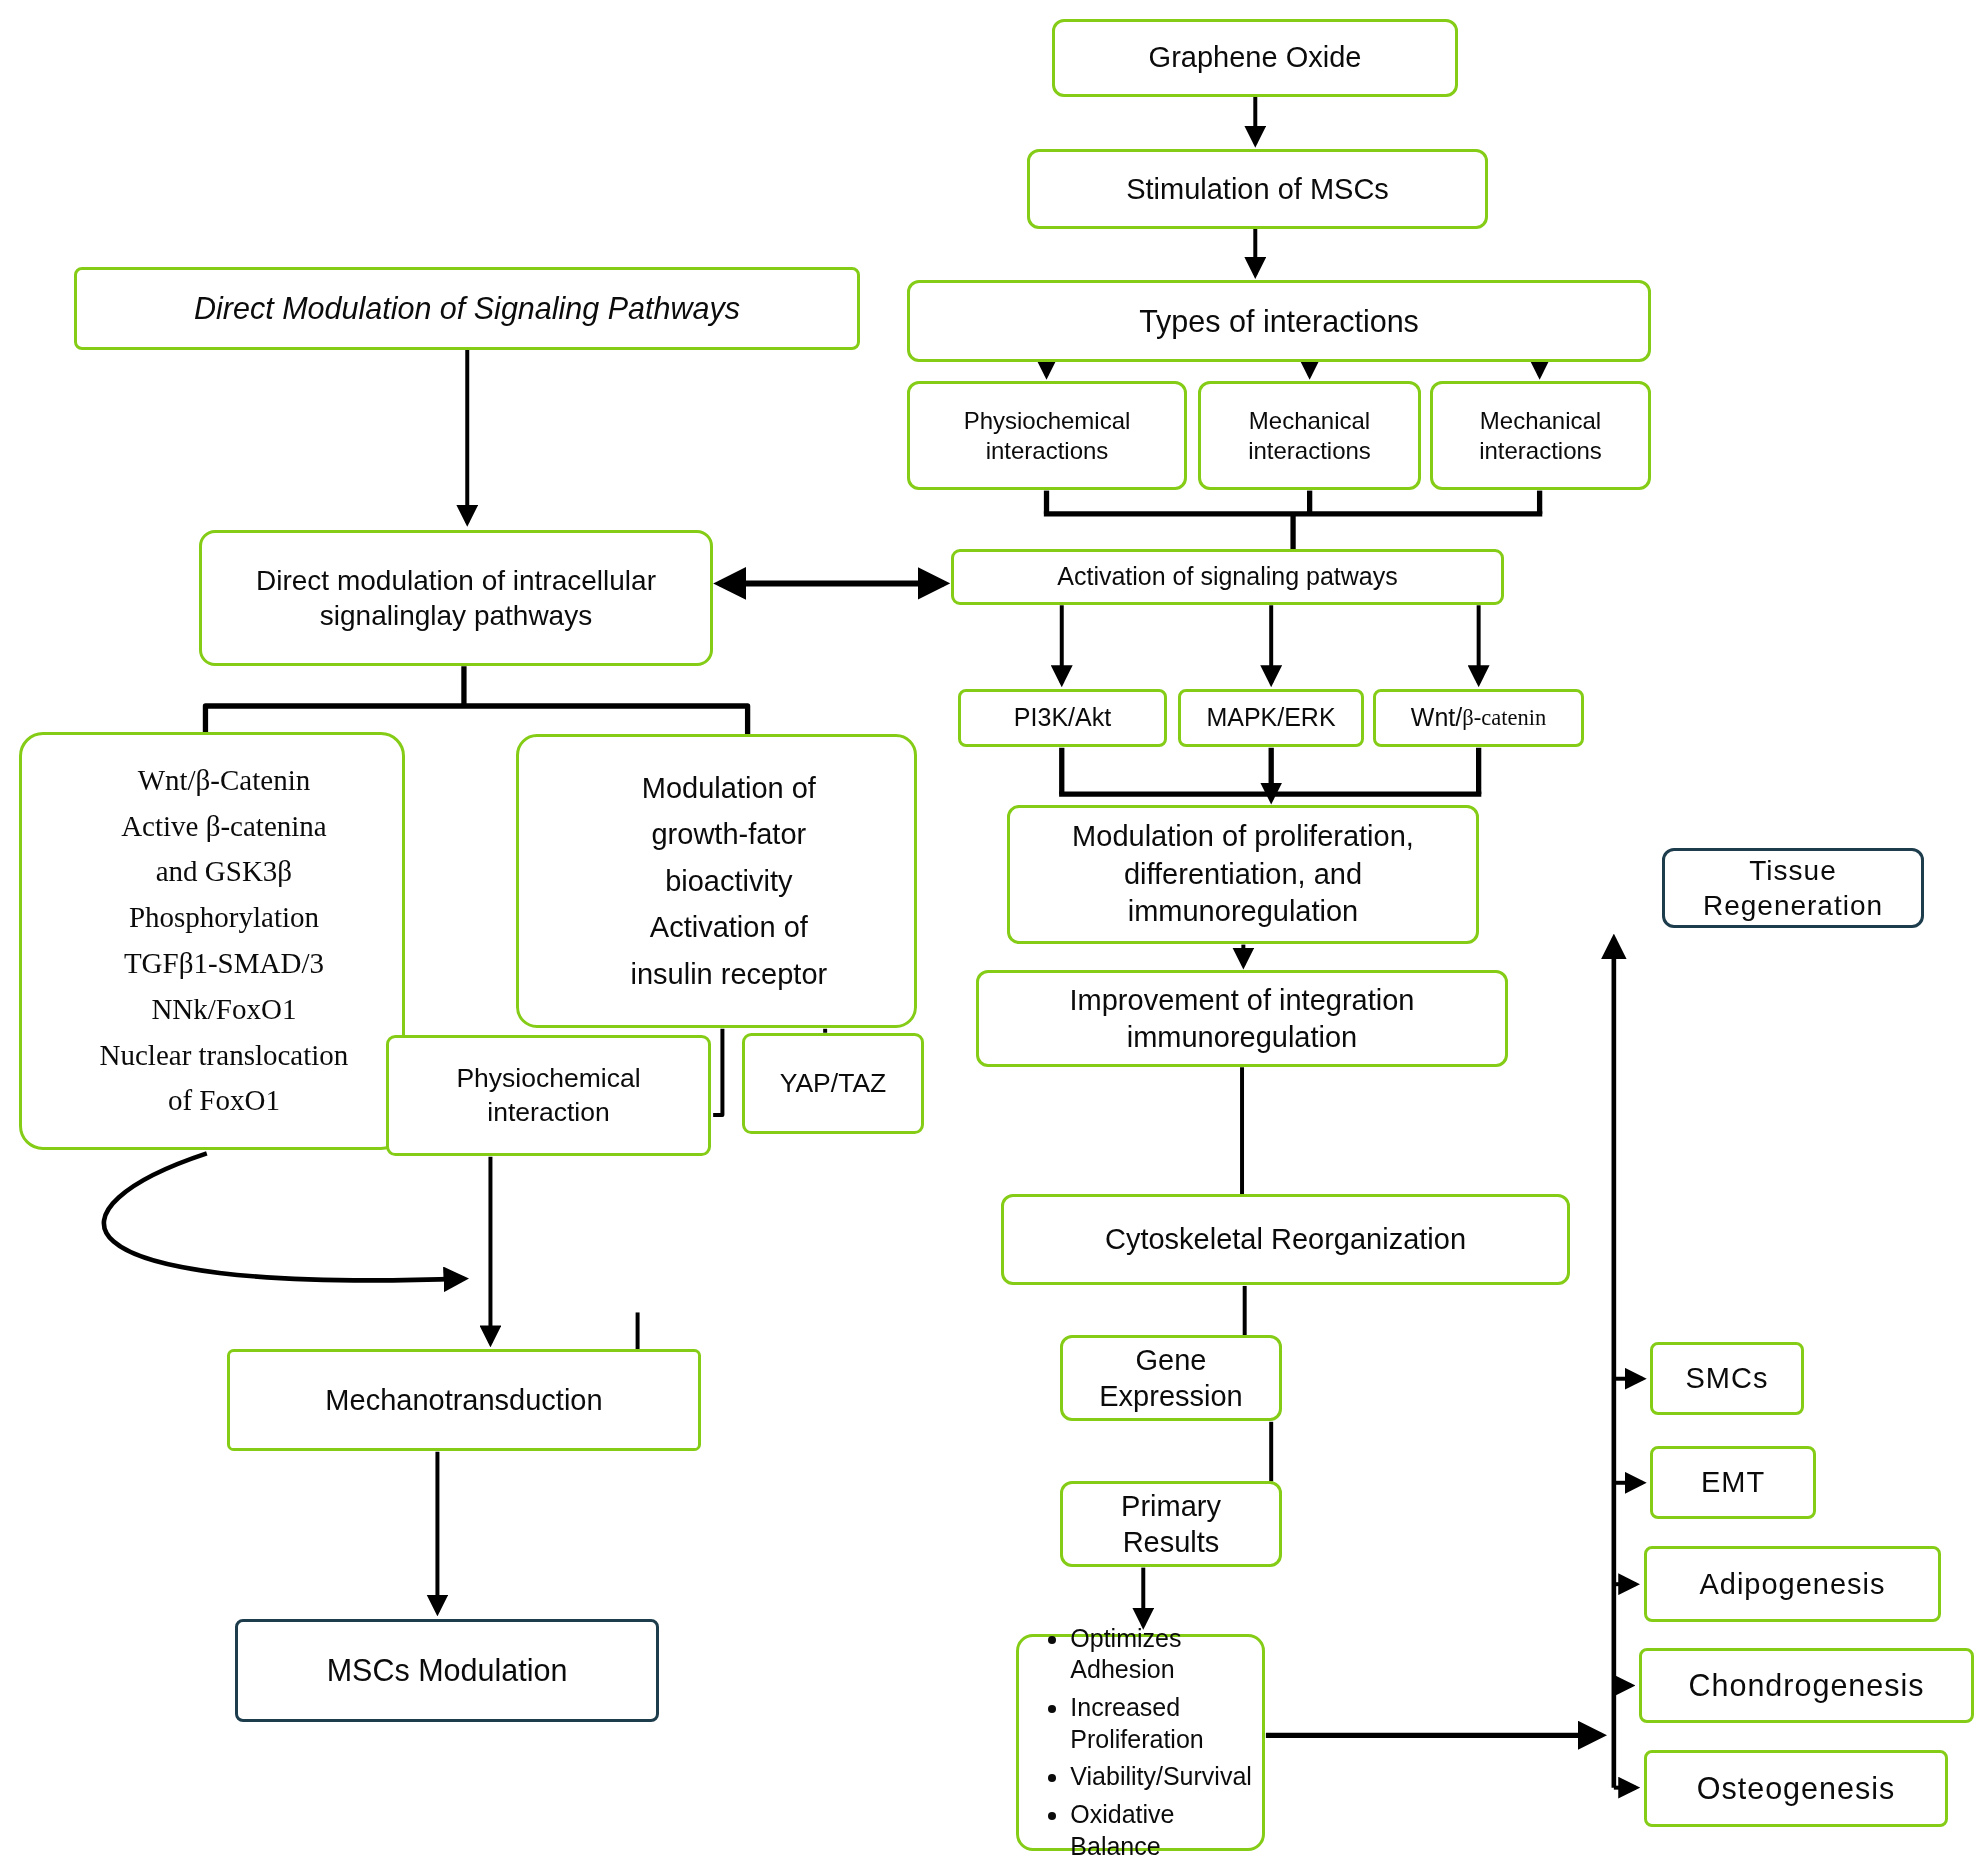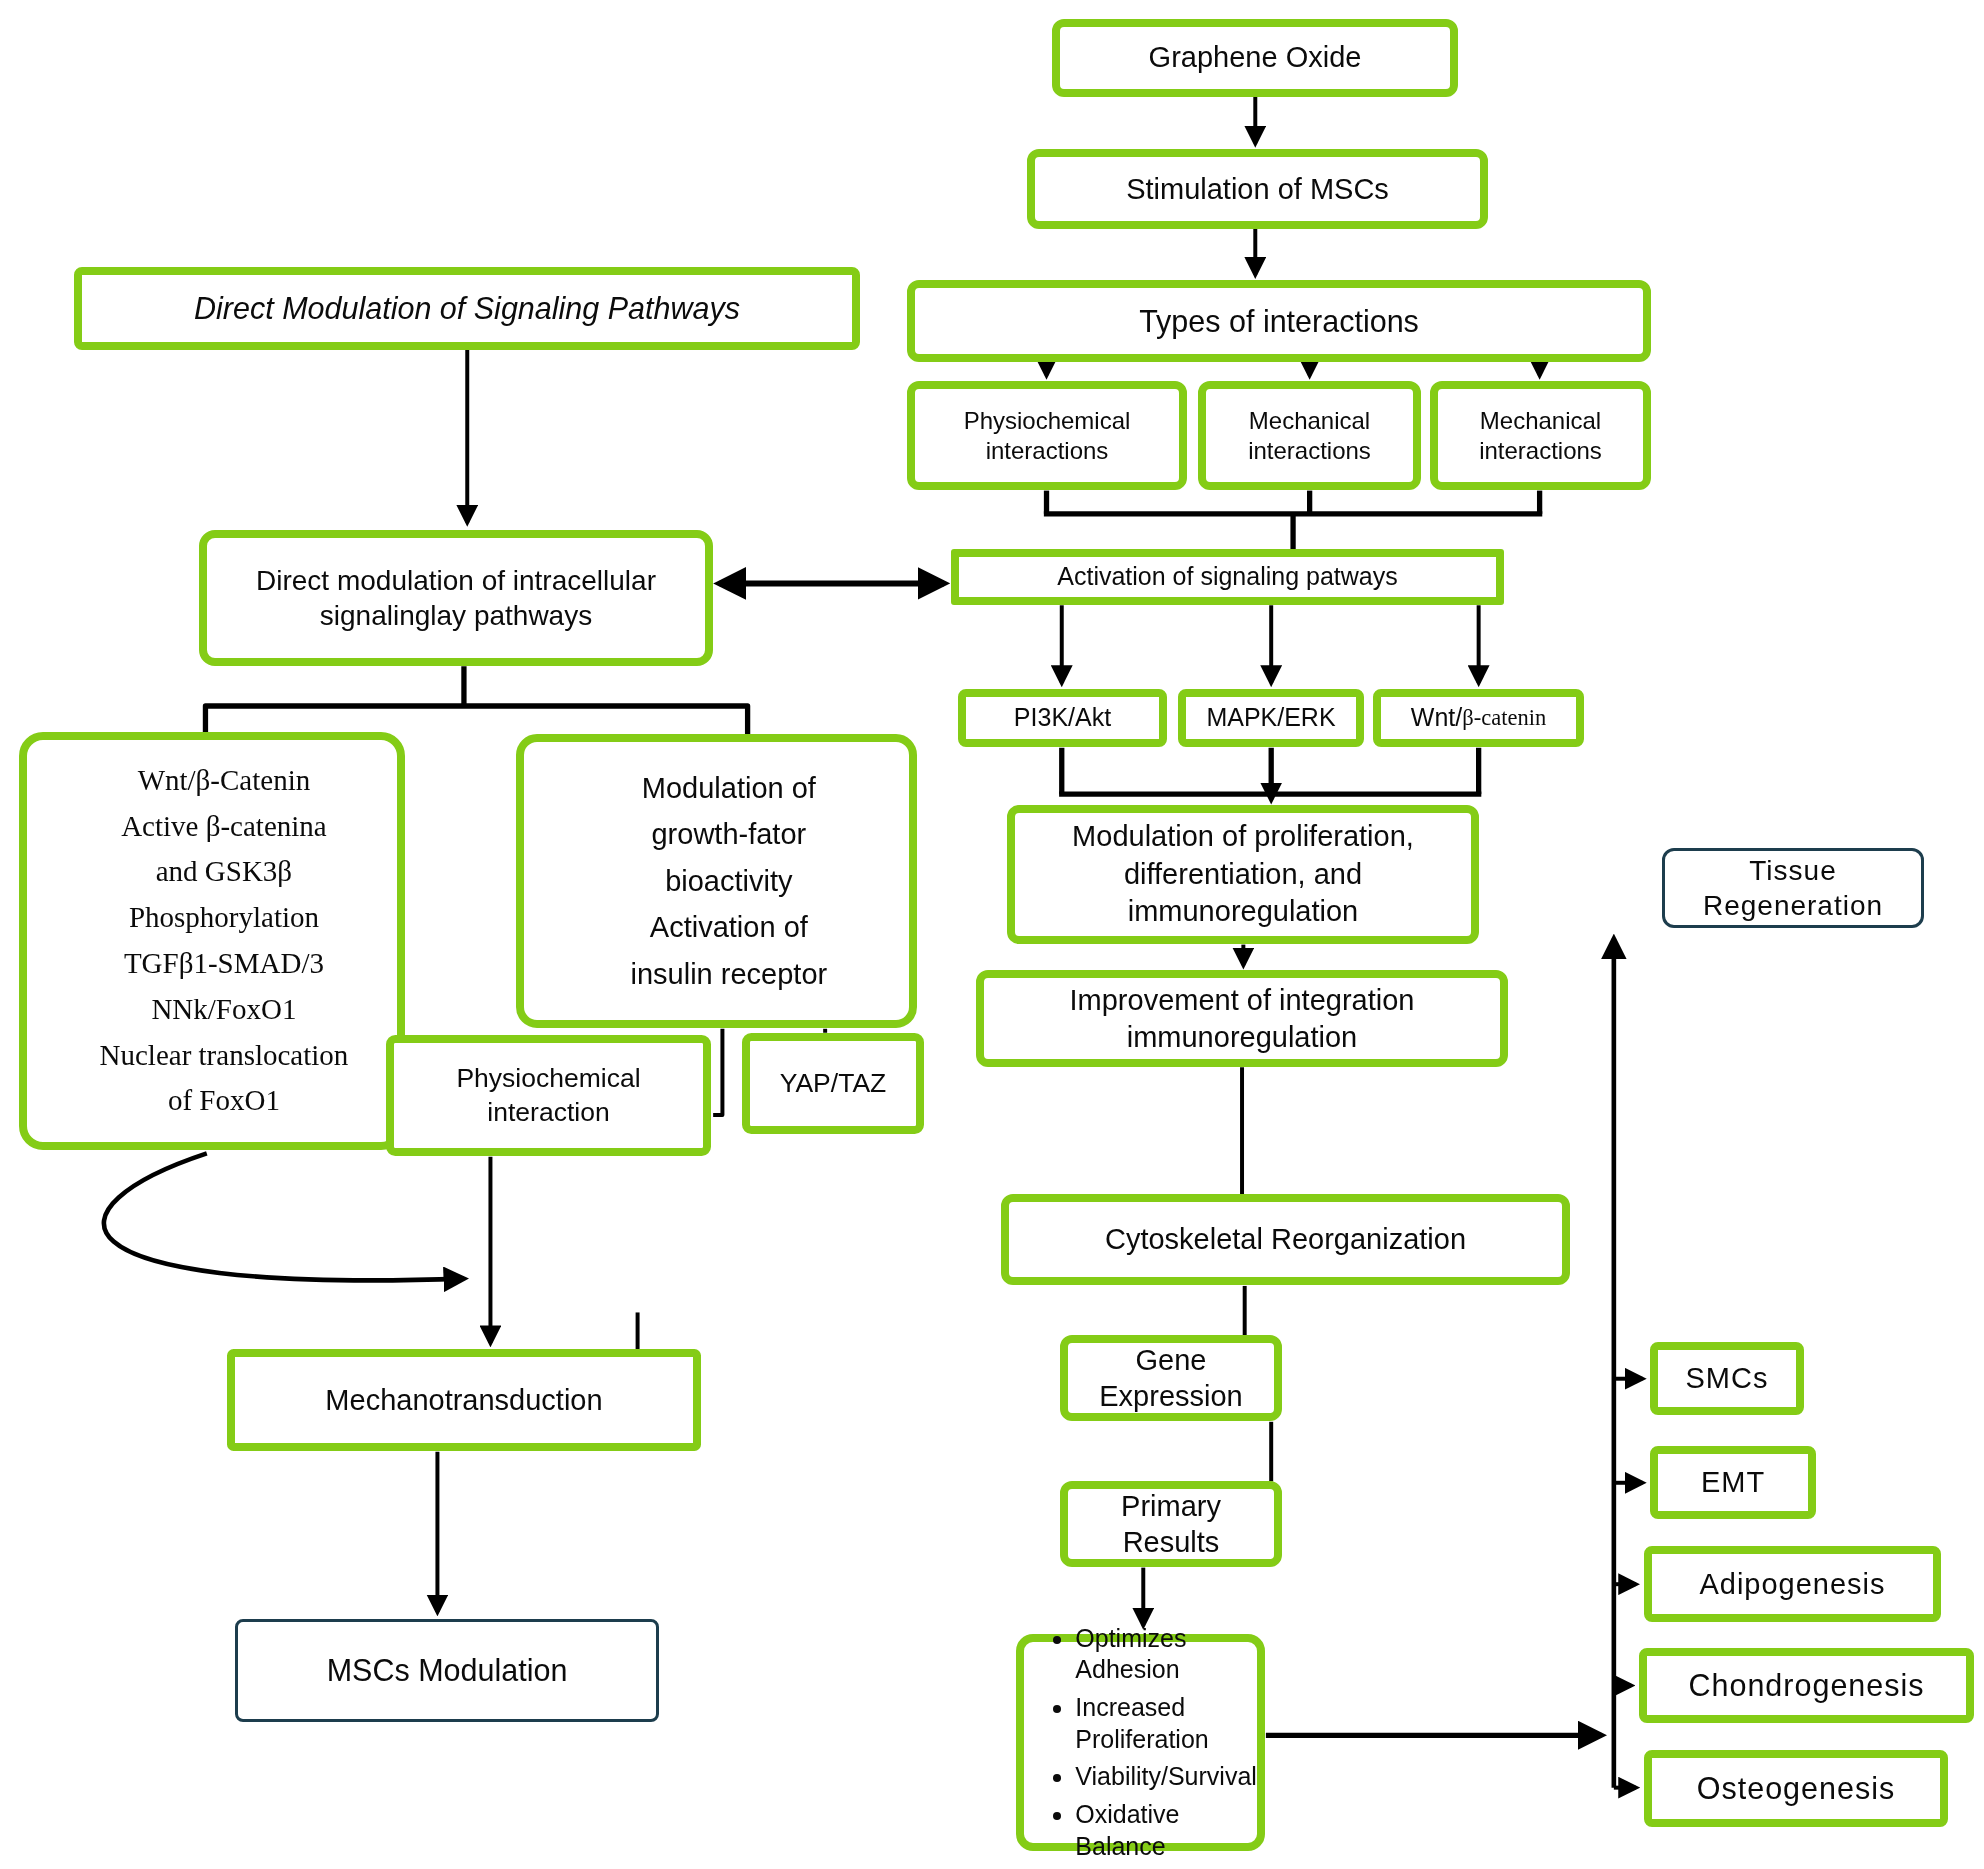--- a/index.html
+++ b/index.html
@@ -1,19 +1,19 @@
 <!DOCTYPE html>
 <html style="font-size:10.6px"><head>
 <meta charset="utf-8">
 <style>
   html,body{margin:0;padding:0;background:#ffffff;}
   #page{position:relative;width:1985px;height:1870px;background:#ffffff;overflow:hidden;
         font-family:"Liberation Sans",sans-serif;color:#0b0b0b;}
   #connectors{position:absolute;left:0;top:0;z-index:0;}
-  .box{position:absolute;box-sizing:border-box;background:#ffffff;border:8px solid #84cc16;
+  .box{position:absolute;box-sizing:border-box;background:#ffffff;border:3px solid #84cc16;
        border-radius:12px;display:flex;align-items:center;justify-content:center;
        text-align:center;line-height:1.25;z-index:1;padding:4px 9.3px;}
   .navy{border-color:#1d3d4d;border-width:3.3px;}
   .serif{font-family:"Liberation Serif","DejaVu Serif",serif;}
   .pre{white-space:pre-line;padding-left:17px;}
   .sp{letter-spacing:1px;}
   ul.bullets{list-style:disc;text-align:left;margin:0;padding-left:42px;}
   ul.bullets li{margin:6.6px 0;}
 </style>
 </head>
@@ -95,21 +95,21 @@
   <div class="box" style="left:907px;top:381px;width:280px;height:109px;font-size:24px;">
     <span>Physiochemical interactions</span>
   </div>
   <div class="box" style="left:1198px;top:381px;width:223px;height:109px;font-size:24px;">
     <span>Mechanical interactions</span>
   </div>
   <div class="box" style="left:1430px;top:381px;width:221px;height:109px;font-size:24px;">
     <span>Mechanical interactions</span>
   </div>
 
-  <div class="box" style="left:951px;top:549px;width:553px;height:56px;font-size:25px;border-radius:3px;">
+  <div class="box" style="left:951px;top:549px;width:553px;height:56px;font-size:25px;border-radius:9px;">
     <span>Activation of signaling patways</span>
   </div>
 
   <div class="box" style="left:958px;top:689px;width:209px;height:58px;font-size:25px;border-radius:8px;">
     <span>PI3K/Akt</span>
   </div>
   <div class="box" style="left:1178px;top:689px;width:186px;height:58px;font-size:25px;border-radius:8px;">
     <span>MAPK/ERK</span>
   </div>
   <div class="box" style="left:1373px;top:689px;width:211px;height:58px;font-size:25px;border-radius:8px;">

